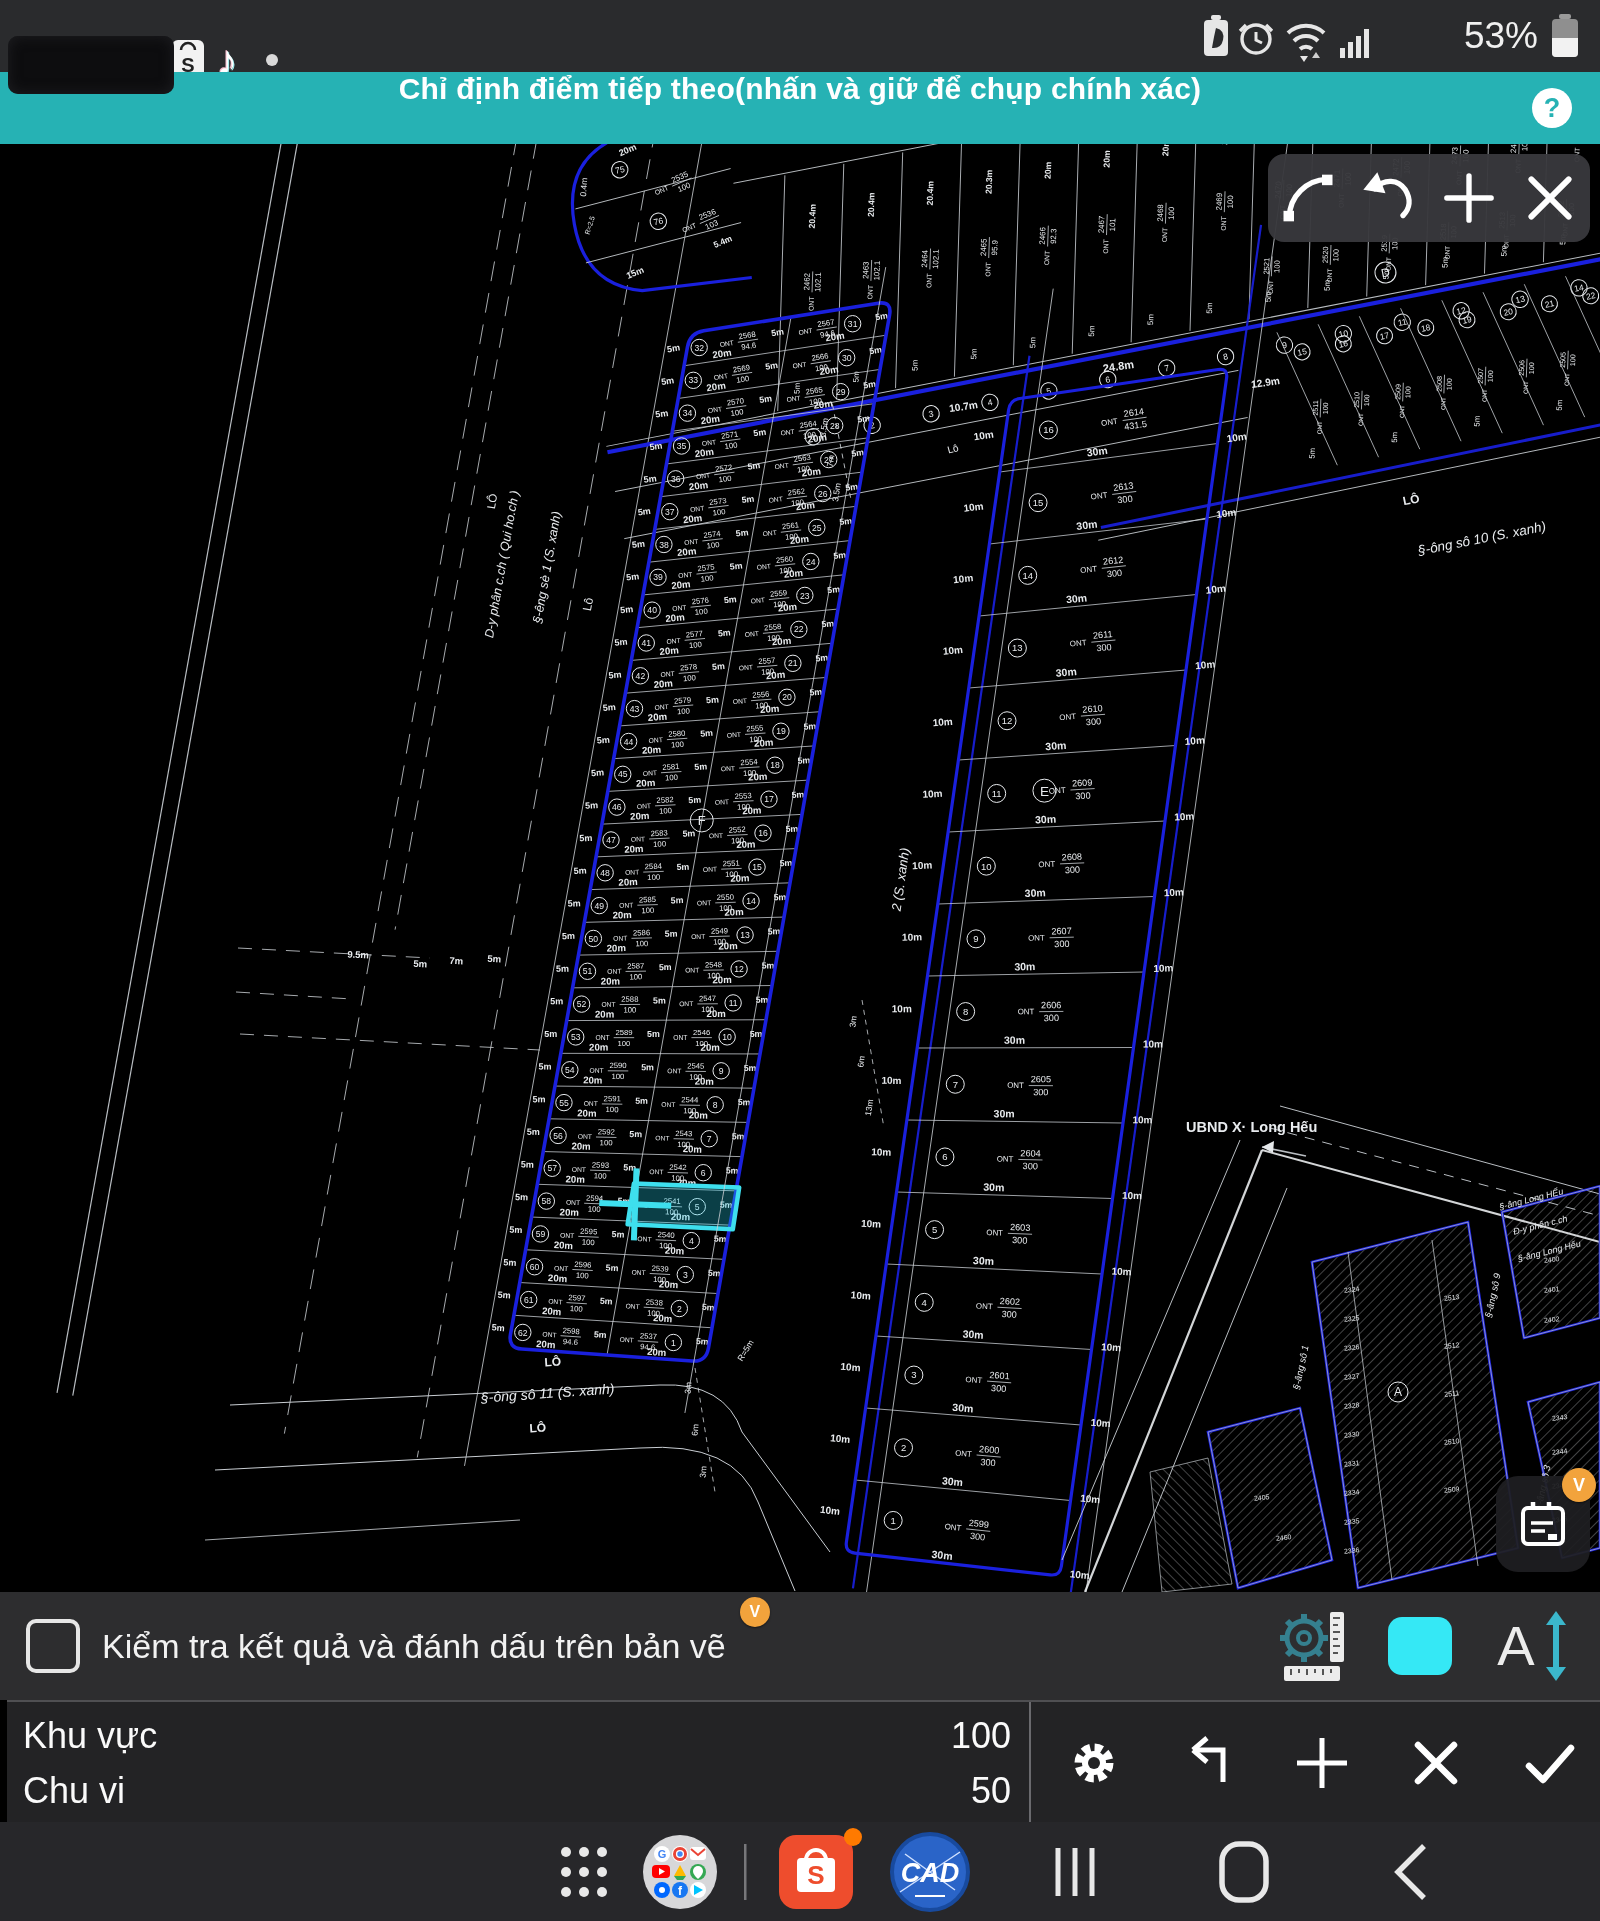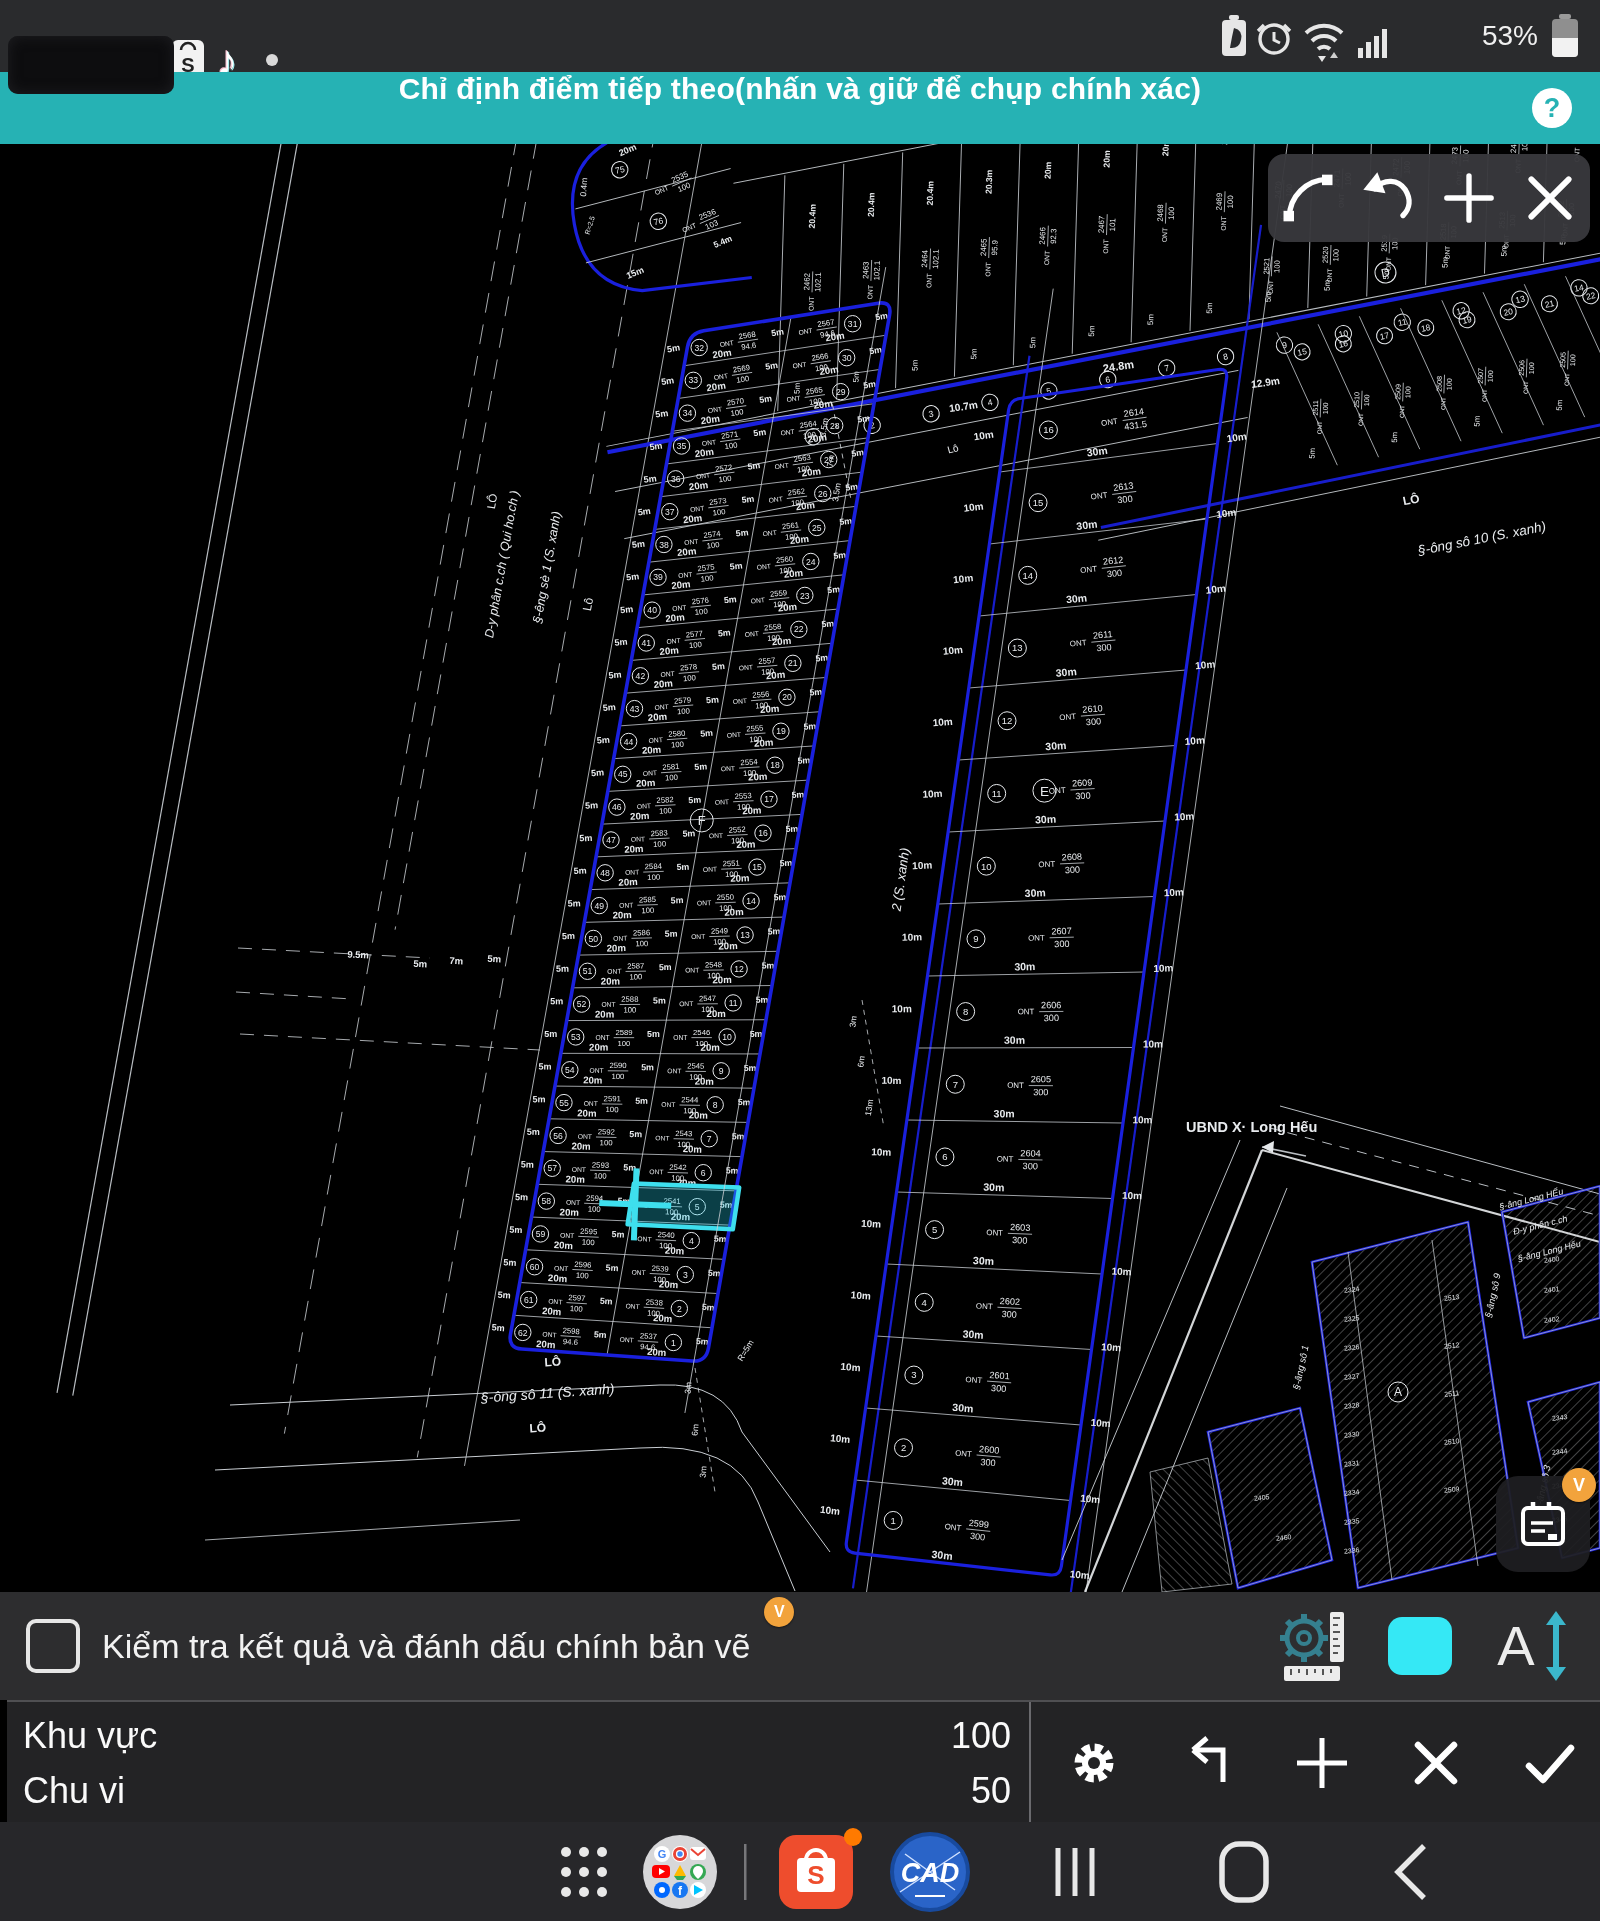--- a/index.html
+++ b/index.html
@@ -3,21 +3,21 @@
 <meta charset="utf-8">
 <style>
   html,body{margin:0;padding:0;background:#000;}
   .screen{position:relative;width:1600px;height:1921px;background:#000;overflow:hidden;
           font-family:"Liberation Sans",sans-serif;}
   
   .status-bar{position:absolute;left:0;top:0;width:1600px;height:72px;background:#2a2b2d;z-index:30;}
   .censor{position:absolute;left:8px;top:36px;width:166px;height:58px;background:#0d0d0f;border-radius:10px;
           box-shadow:inset 0 0 14px #1f1f22;z-index:31;}
   .sb-right{position:absolute;right:18px;top:0;height:72px;display:flex;align-items:center;gap:10px;color:#e8e8e8;}
-  .sb-pct{font-size:28px;color:#f0f0f0;}
+  .sb-pct{font-size:37px;color:#f0f0f0;}
   
   .app-header{position:absolute;left:0;top:72px;width:1600px;height:72px;background:#26b2b4;display:flex;
               justify-content:center;z-index:20;}
   .app-header .title{color:#fff;font-weight:bold;font-size:30px;letter-spacing:0.2px;}
   .help-btn{position:absolute;right:28px;top:16px;width:40px;height:40px;border-radius:50%;background:#fff;
             color:#26b2b4;font-weight:bold;font-size:27px;display:flex;align-items:center;justify-content:center;}
   
   .canvas{position:absolute;left:0;top:144px;width:1600px;height:1448px;background:#000;}
   svg text{font-family:"Liberation Sans",sans-serif;}
   
@@ -1510,21 +1510,21 @@
         <path d="M16 27 H38 M16 35 H30" stroke="#fff" stroke-width="3.6"></path>
         <rect x="33" y="38" width="9" height="6" fill="#fff"></rect>
       </svg>
       <div class="v-badge">V</div>
     </div>
   </div>
 
   <div class="result-bar">
     <div class="checkbox"></div>
     <div class="result-label">
-      <span>Kiểm tra kết quả và đánh dấu chính bản vẽ</span>
+      <span>Kiểm tra kết quả và đánh dấu trên bản vẽ</span>
       <div class="v-badge">V</div>
     </div>
     <div class="rb-icons">
       <svg width="76" height="84" viewBox="0 0 76 84">
         <circle cx="30" cy="34" r="17" fill="none" stroke="#35808f" stroke-width="5"></circle>
         <g stroke="#35808f" stroke-width="6">
           <path d="M30 10 V17 M30 51 V58 M6 34 H13 M47 34 H54 M13 17 l5 5 M47 17 l-5 5 M13 51 l5 -5 M47 51 l-5 -5"></path>
         </g>
         <circle cx="30" cy="34" r="6" fill="none" stroke="#35808f" stroke-width="4"></circle>
         <rect x="56" y="8" width="14" height="50" rx="2" fill="#ececec"></rect>

